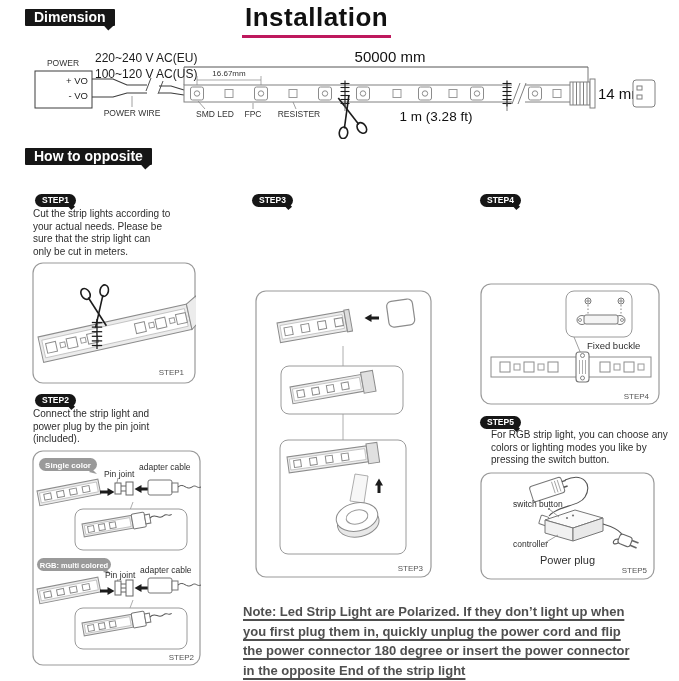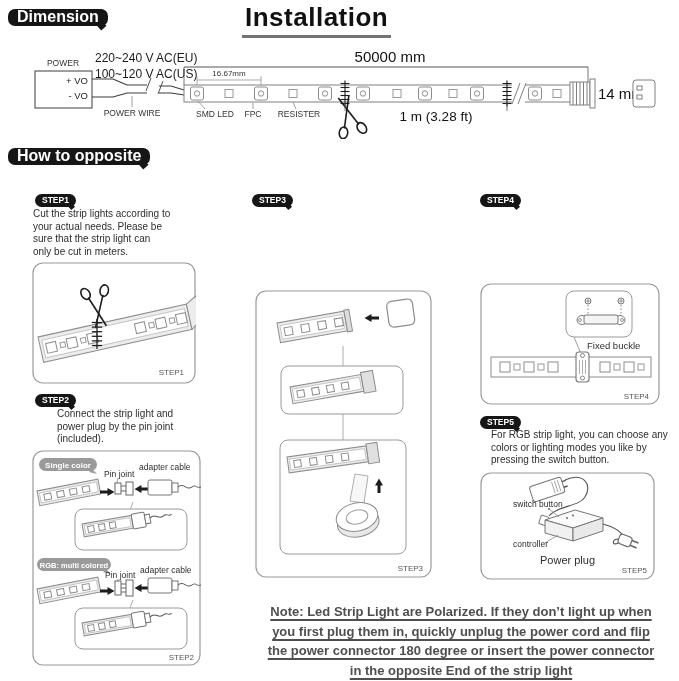--- a/index.html
+++ b/index.html
@@ -1,32 +1,32 @@
 <!DOCTYPE html>
 <html><head>
 <meta charset="utf-8">
 <style>
   html,body{margin:0;padding:0;background:#fff;}
   .page{position:relative;width:679px;height:681px;background:#fff;overflow:hidden;
         font-family:"Liberation Sans",sans-serif;color:#111;}
   .title{position:absolute;left:242px;top:2px;margin:0;font-size:26px;font-weight:bold;
-         letter-spacing:.5px;border-bottom:3px solid #737373;padding:0 3px 2px;}
-  .bubble{position:absolute;background:#161616;color:#fff;font-weight:bold;font-size:16px;
-          padding:2px 9px 3px;border-radius:7px;line-height:12px;}
+         letter-spacing:.5px;border-bottom:3px solid #be185d;padding:0 3px 2px;}
+  .bubble{position:absolute;background:#161616;color:#fff;font-weight:bold;font-size:14px;
+          padding:2px 9px 3px;border-radius:1px;line-height:12px;margin-left:17px;}
   .bubble::after{content:"";position:absolute;right:3px;bottom:-3px;width:7px;height:7px;
           background:#161616;transform:rotate(48deg);}
   .stepbadge{position:absolute;background:#161616;color:#fff;font-weight:bold;font-size:8.5px;
           padding:1px 7px 2px;border-radius:7px;line-height:10px;}
   .stepbadge::after{content:"";position:absolute;right:2px;bottom:-2px;width:5px;height:5px;
           background:#161616;transform:rotate(48deg);}
   .steptext{position:absolute;font-size:10px;line-height:12.6px;color:#2e2e2e;white-space:pre-line;}
   .fig{position:absolute;}
   .note{position:absolute;left:243px;top:602px;width:436px;font-size:13px;font-weight:bold;
         line-height:19.5px;color:#4f4f4f;text-decoration:underline;
-        text-decoration-thickness:1.5px;text-underline-offset:3px;white-space:pre-line;text-align:center;}
+        text-decoration-thickness:1.5px;text-underline-offset:3px;white-space:pre-line;}
   svg text{font-family:"Liberation Sans",sans-serif;}
 </style>
 </head>
 <body>
 
 <div class="page">
 
   <span class="bubble" style="left:8px;top:9px;">Dimension</span>
   <h1 class="title">Installation</h1>
 
@@ -203,21 +203,21 @@
     <g>
       <use href="#comb" transform="translate(65,72) scale(1.15)"></use>
     </g>
     <g>
       <use href="#scissors" transform="translate(66,48) rotate(170)"></use>
     </g>
     <text x="152" y="113" font-size="8" fill="#555" text-anchor="end">STEP1</text>
   </svg>
 
   <span class="stepbadge" style="left:35px;top:394px;">STEP2</span>
-  <div class="steptext" style="left:33px;top:408px;width:160px;margin-left:24px;">Connect the strip light and
+  <div class="steptext" style="left:33px;top:408px;width:160px;">Connect the strip light and
 power plug by the pin joint
 (included).</div>
   <svg class="fig" style="left:32px;top:450px;" width="170" height="217" viewBox="0 0 170 217">
     <rect x="1" y="1" width="167" height="214" rx="10" fill="#fff" stroke="#9a9a9a" stroke-width="1.2"></rect>
 
     <g>
       <rect x="7" y="8" width="58" height="13" rx="6.5" fill="#9a9a9a"></rect>
       <path d="M60,19 l5,5 l-8,-2 z" fill="#9a9a9a"></path>
       <text x="36" y="17.5" font-size="8" font-weight="bold" fill="#fff" text-anchor="middle">Single color</text>
     </g>

